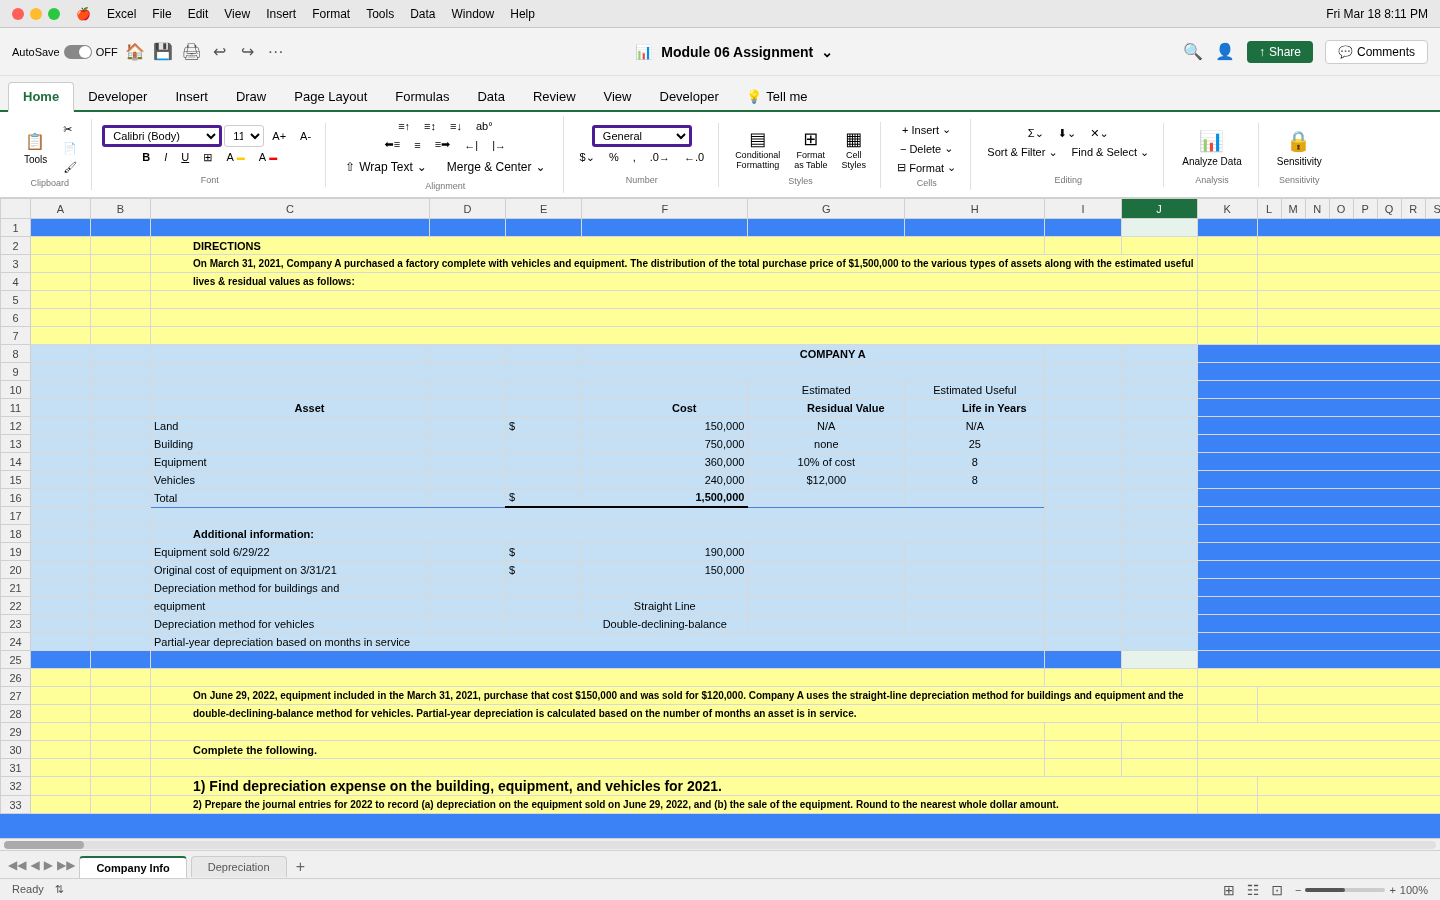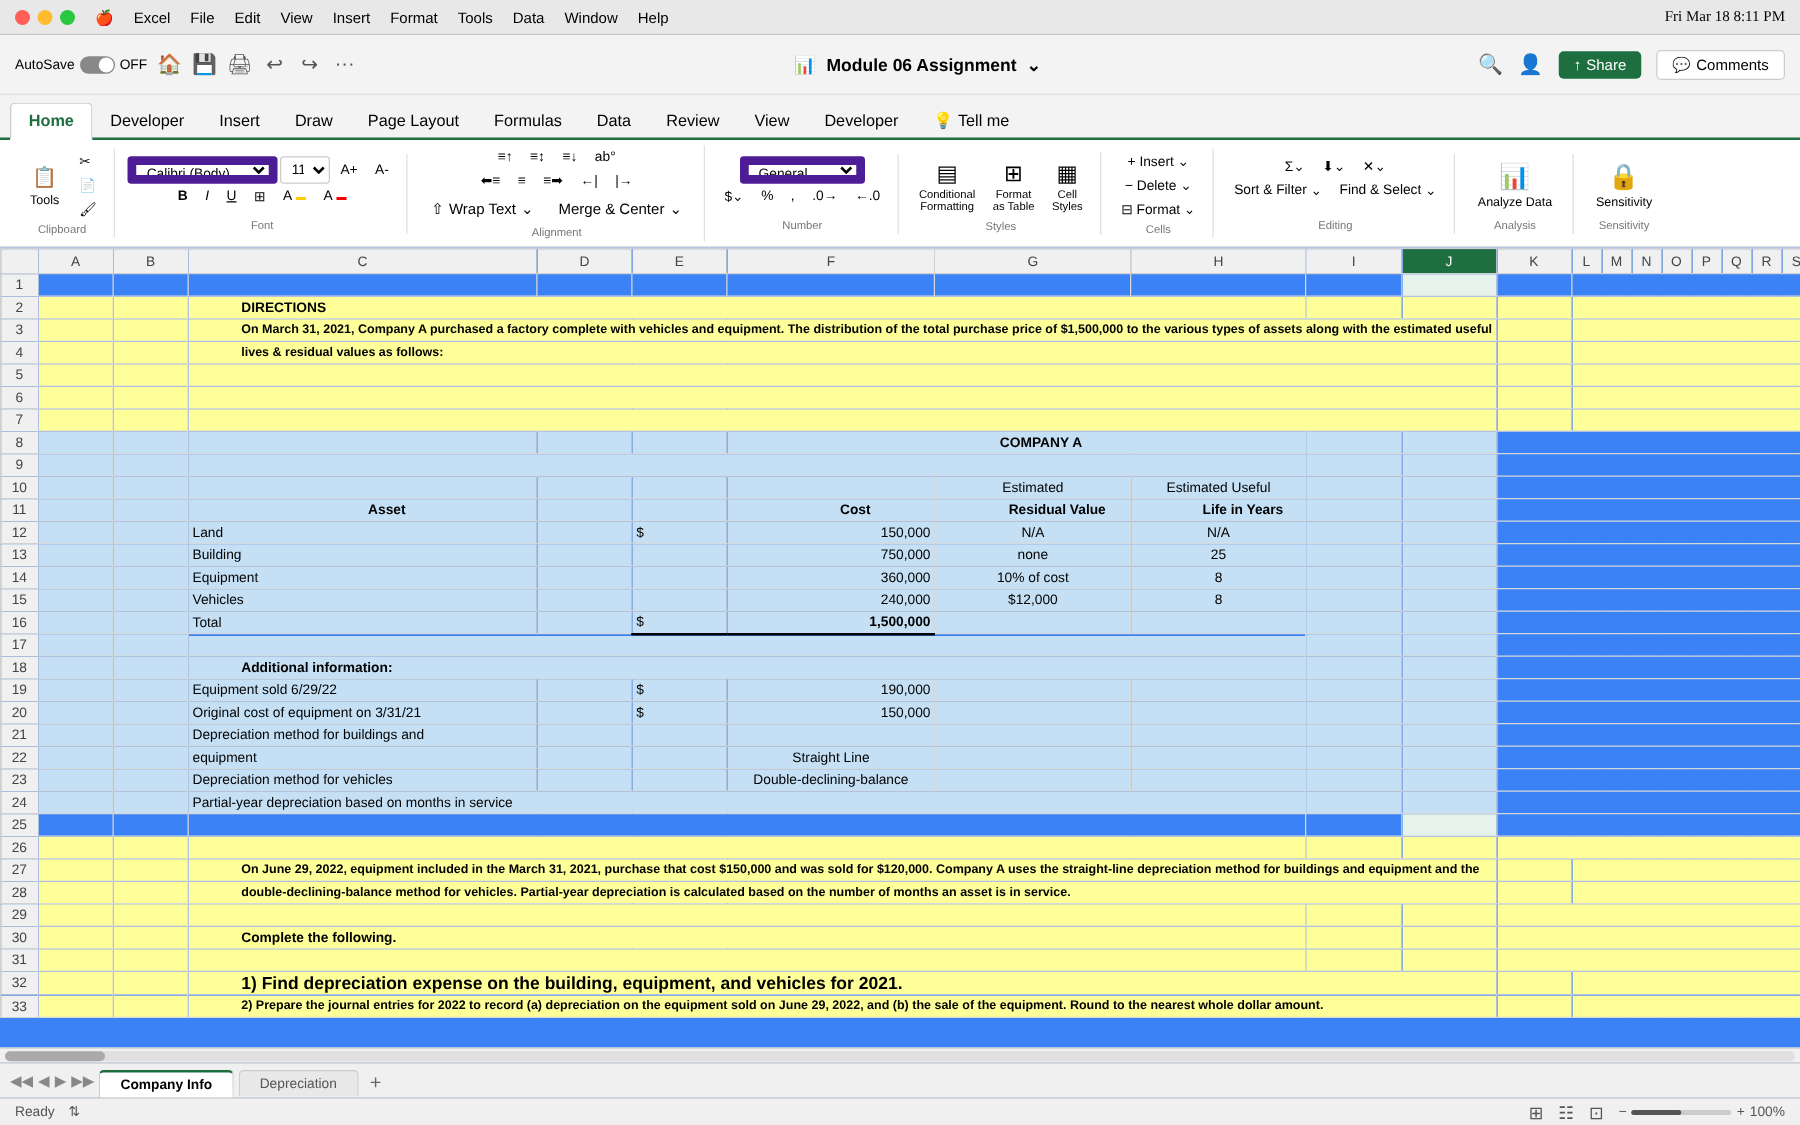--- a/index.html
+++ b/index.html
@@ -11,21 +11,21 @@
       background: #e8e8e8;
       display: flex;
       align-items: center;
       justify-content: space-between;
       padding: 0 12px;
       border-bottom: 1px solid #c8c8c8;
       font-size: 12px;
       font-weight: 500;
     }
     .macos-bar .left { display: flex; align-items: center; gap: 16px; }
-    .macos-bar .right { display: flex; align-items: center; gap: 12px; font-size: 12px; font-family: Liberation Serif, serif; }
+    .macos-bar .right { display: flex; align-items: center; gap: 12px; font-size: 12px; }
     .traffic-lights { display: flex; gap: 6px; }
     .traffic-light { width: 12px; height: 12px; border-radius: 50%; }
     .tl-red { background: #ff5f57; }
     .tl-yellow { background: #febc2e; }
     .tl-green { background: #28c840; }
     .menu-item { cursor: pointer; }
 
     
     .excel-window { background: #3b82f6; display: flex; flex-direction: column; height: 872px; }
 
@@ -48,21 +48,21 @@
     .ribbon { display: flex; align-items: center; padding: 4px 8px; gap: 2px; background: white; border-bottom: 1px solid #d0d0d0; min-height: 72px; }
     .ribbon-group { display: flex; flex-direction: column; align-items: center; padding: 2px 8px; border-right: 1px solid #e0e0e0; gap: 2px; min-height: 64px; justify-content: center; }
     .ribbon-group:last-child { border-right: none; }
     .ribbon-group-label { font-size: 9px; color: #777; margin-top: auto; }
     .ribbon-row { display: flex; align-items: center; gap: 2px; }
     .rb-btn { padding: 2px 6px; cursor: pointer; border-radius: 3px; display: flex; align-items: center; gap: 3px; font-size: 11px; white-space: nowrap; }
     .rb-btn-large { flex-direction: column; padding: 4px 8px; min-width: 36px; align-items: center; font-size: 10px; }
     .rb-icon { font-size: 16px; }
 
     
-    .font-select { width: 120px; height: 22px; border: 7px solid #4c1d95; border-radius: 3px; font-size: 11px; padding: 0 4px; background: white; }
+    .font-select { width: 120px; height: 22px; border: 3px solid #4c1d95; border-radius: 3px; font-size: 11px; padding: 0 4px; background: white; }
     .size-select { width: 40px; height: 22px; border: 1px solid #ccc; border-radius: 3px; font-size: 11px; padding: 0 4px; background: white; }
 
     
     .formula-bar { display: flex; align-items: center; padding: 2px 8px; border-bottom: 1px solid #d0d0d0; background: white; height: 28px; gap: 4px; }
     .cell-ref { width: 70px; height: 22px; border: 1px solid #ccc; border-radius: 3px; font-size: 11px; padding: 0 4px; text-align: center; }
     .formula-divider { width: 1px; height: 18px; background: #ccc; margin: 0 4px; }
     .formula-input { flex: 1; height: 22px; border: none; font-size: 12px; outline: none; }
     .formula-icons { display: flex; gap: 4px; }
 
     

